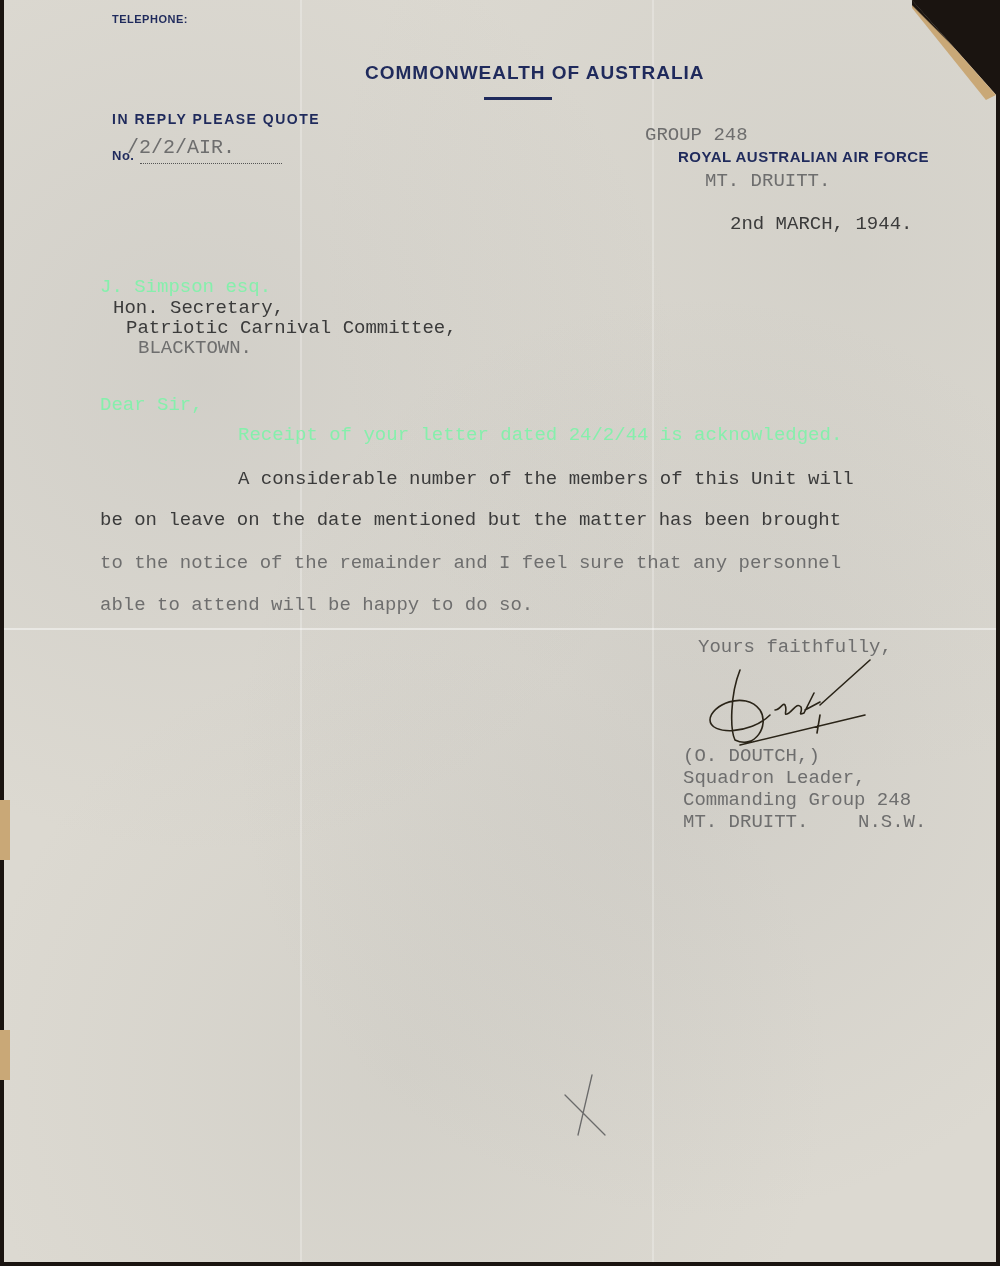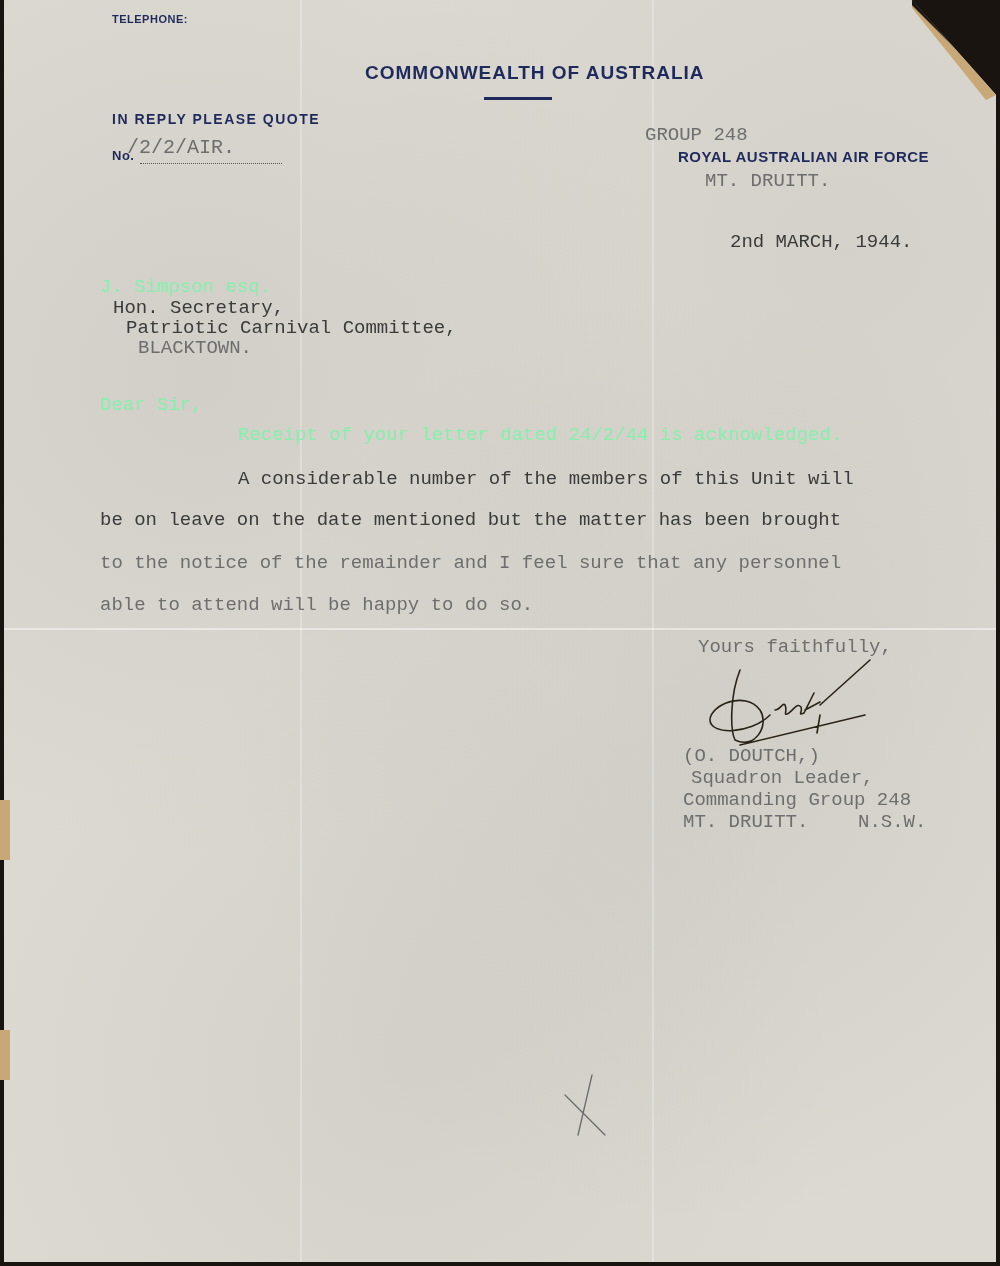--- a/index.html
+++ b/index.html
@@ -64,39 +64,39 @@
 <div class="printed" style="left:365px;top:62px;font-size:19px;letter-spacing:1px;">COMMONWEALTH OF AUSTRALIA</div>
 <div class="title-rule"></div>
 <div class="printed" style="left:112px;top:111px;font-size:14px;letter-spacing:1.5px;">IN REPLY PLEASE QUOTE</div>
 <div class="printed" style="left:112px;top:148px;font-size:13px;">No.</div>
 <div class="dotted"></div>
 <div class="typed light" style="left:127px;top:136px;font-size:20px;">/2/2/AIR.</div>
 
 <div class="typed light" style="left:645px;top:124px;">GROUP 248</div>
 <div class="printed" style="left:678px;top:148px;font-size:15px;">ROYAL AUSTRALIAN AIR FORCE</div>
 <div class="typed light" style="left:705px;top:170px;">MT. DRUITT.</div>
-<div class="typed" style="left:730px;top:231px;font-family:Liberation Mono, monospace;">2nd MARCH, 1944.</div>
+<div class="typed" style="left:730px;top:213px;font-family:Liberation Mono, monospace;">2nd MARCH, 1944.</div>
 
 <div class="typed dark" style="left:100px;top:276px;">J. Simpson esq.</div>
 <div class="typed" style="left:113px;top:297px;">Hon. Secretary,</div>
 <div class="typed" style="left:126px;top:317px;">Patriotic Carnival Committee,</div>
 <div class="typed light underline" style="left:138px;top:337px;">BLACKTOWN.</div>
 
 <div class="typed dark" style="left:100px;top:394px;">Dear Sir,</div>
 <div class="typed dark" style="left:238px;top:424px;">Receipt of your letter dated 24/2/44 is acknowledged.</div>
 <div class="typed" style="left:238px;top:468px;">A considerable number of the members of this Unit will</div>
 <div class="typed" style="left:100px;top:509px;">be on leave on the date mentioned but the matter has been brought</div>
 <div class="typed light" style="left:100px;top:552px;">to the notice of the remainder and I feel sure that any personnel</div>
 <div class="typed light" style="left:100px;top:594px;">able to attend will be happy to do so.</div>
 
 <div class="typed light" style="left:698px;top:636px;">Yours faithfully,</div>
 <svg class="signature" viewBox="0 0 180 100">
   <path d="M40 15 C30 40, 30 75, 35 85 C55 95, 70 70, 60 55 C45 35, 10 50, 10 65 C10 80, 50 80, 70 60 M75 55 c5 0 8 -8 10 -5 c3 6 -3 12 4 8 c6 -5 8 -10 12 -6 c2 5 -4 9 3 6 l10 -20 M105 55 l15 -8 M170 5 L120 50 M40 90 L165 60 M120 60 l-3 18" fill="none" stroke="#2a2418" stroke-width="1.6" stroke-linecap="round"></path>
 </svg>
 <div class="typed light" style="left:683px;top:745px;">(O. DOUTCH,)</div>
-<div class="typed light" style="left:683px;top:767px;margin-left:8px;">Squadron Leader,</div>
+<div class="typed light" style="left:683px;top:767px;">Squadron Leader,</div>
 <div class="typed light" style="left:683px;top:789px;">Commanding Group 248</div>
 <div class="typed light underline" style="left:683px;top:811px;">MT. DRUITT.</div>
 <div class="typed light underline" style="left:858px;top:811px;">N.S.W.</div>
 
 <svg class="xmark" viewBox="0 0 50 70">
   <path d="M32 5 L18 65 M5 25 L45 65" fill="none" stroke="#6a6a6a" stroke-width="1.3" stroke-linecap="round"></path>
 </svg>
 
 </body></html>

